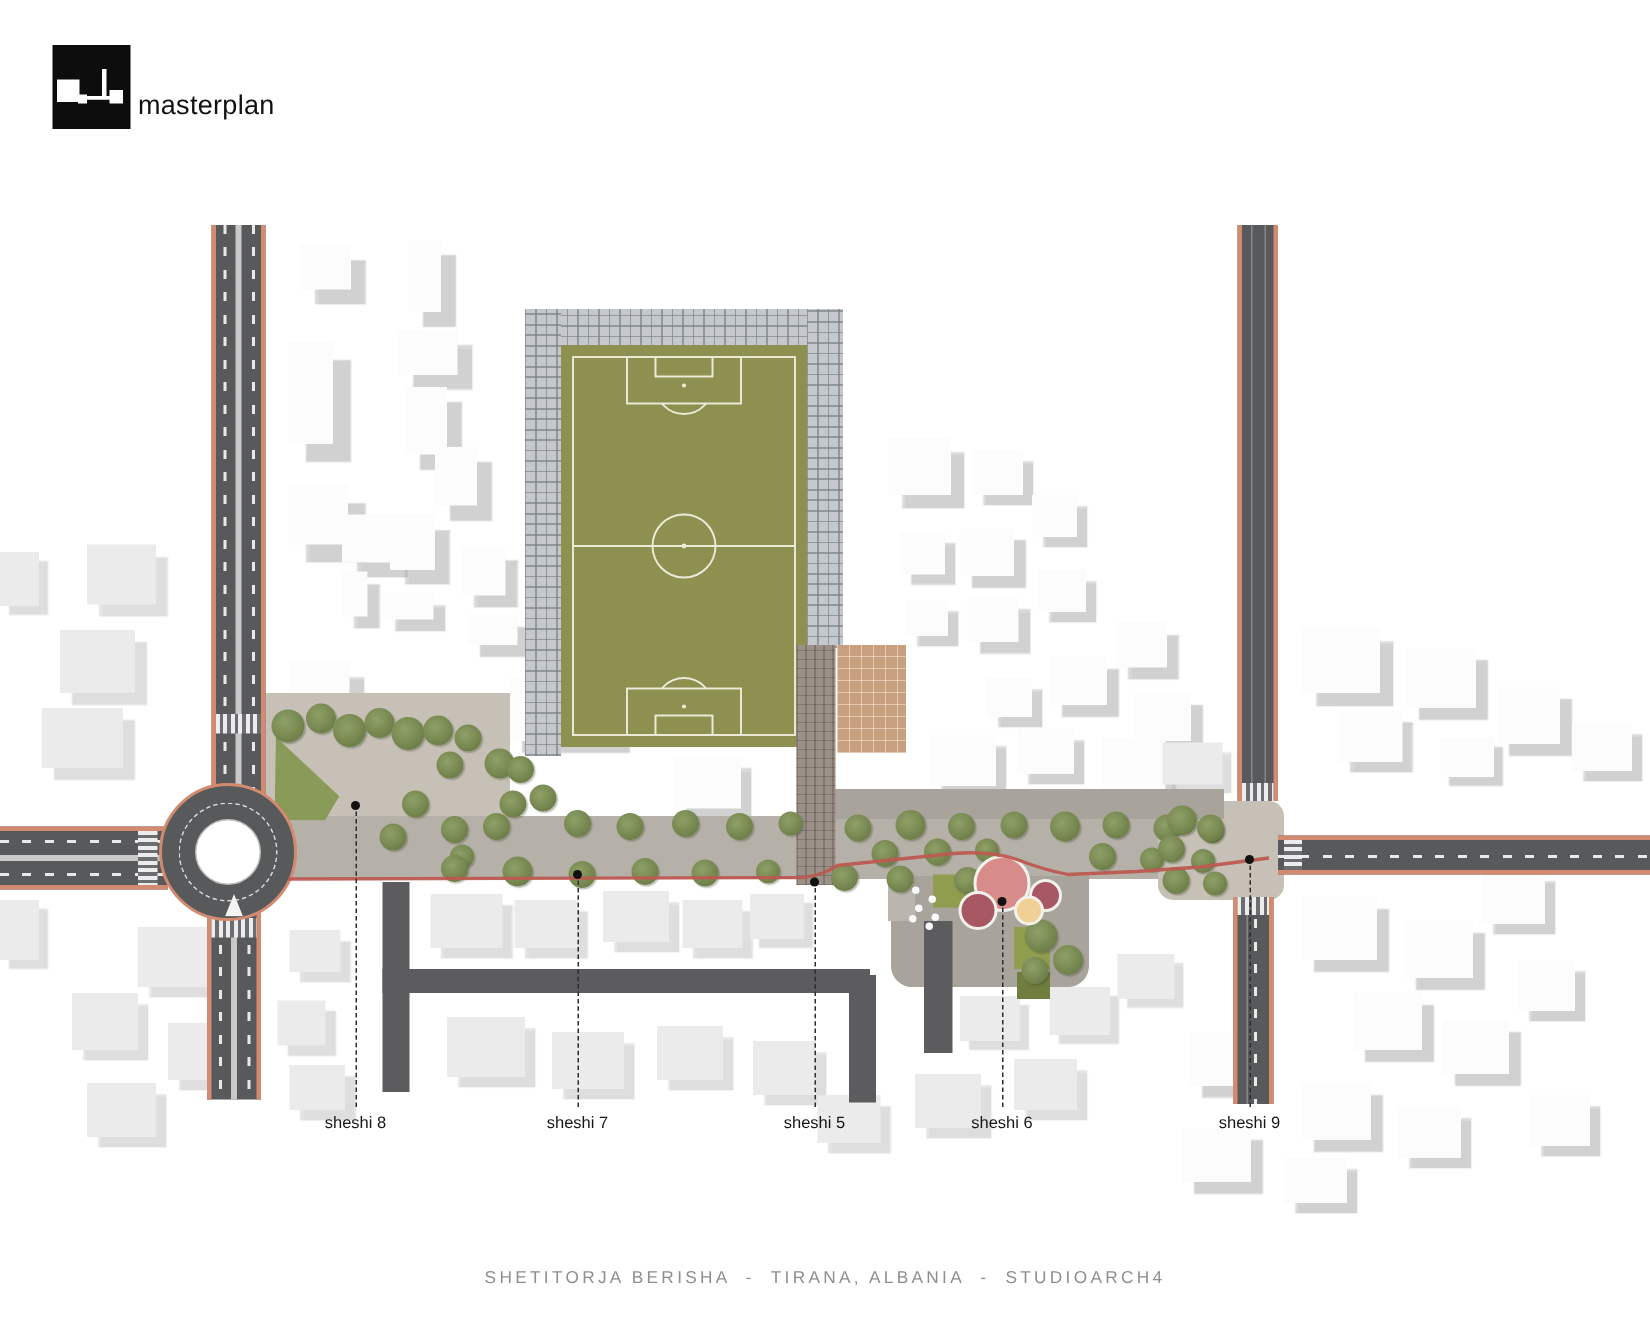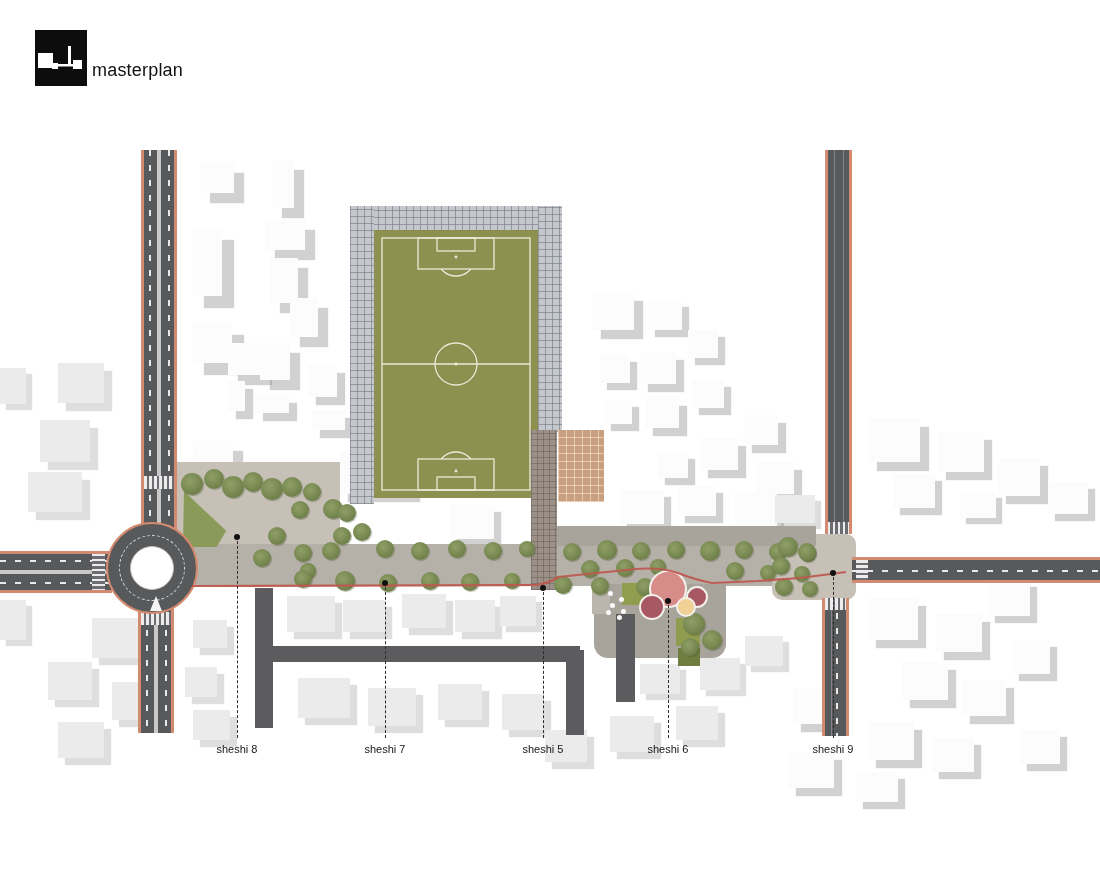--- a/index.html
+++ b/index.html
@@ -340,13 +340,14 @@
         <div class="marker-label" style="left: 503px; top: 743px;">sheshi 5</div>
         <div class="marker-dot" style="left: 665px; top: 598px;"></div>
         <div class="marker-line" style="left: 668px; top: 605px; height: 133px;"></div>
         <div class="marker-label" style="left: 628px; top: 743px;">sheshi 6</div>
         <div class="marker-dot" style="left: 830px; top: 570px;"></div>
         <div class="marker-line" style="left: 833px; top: 577px; height: 161px;"></div>
         <div class="marker-label" style="left: 793px; top: 743px;">sheshi 9</div>
       </div>
   </div>
 
+  <div class="caption">SHETITORJA BERISHA  -  TIRANA, ALBANIA  -  STUDIOARCH4</div>
 </div>
 
 </body></html>

